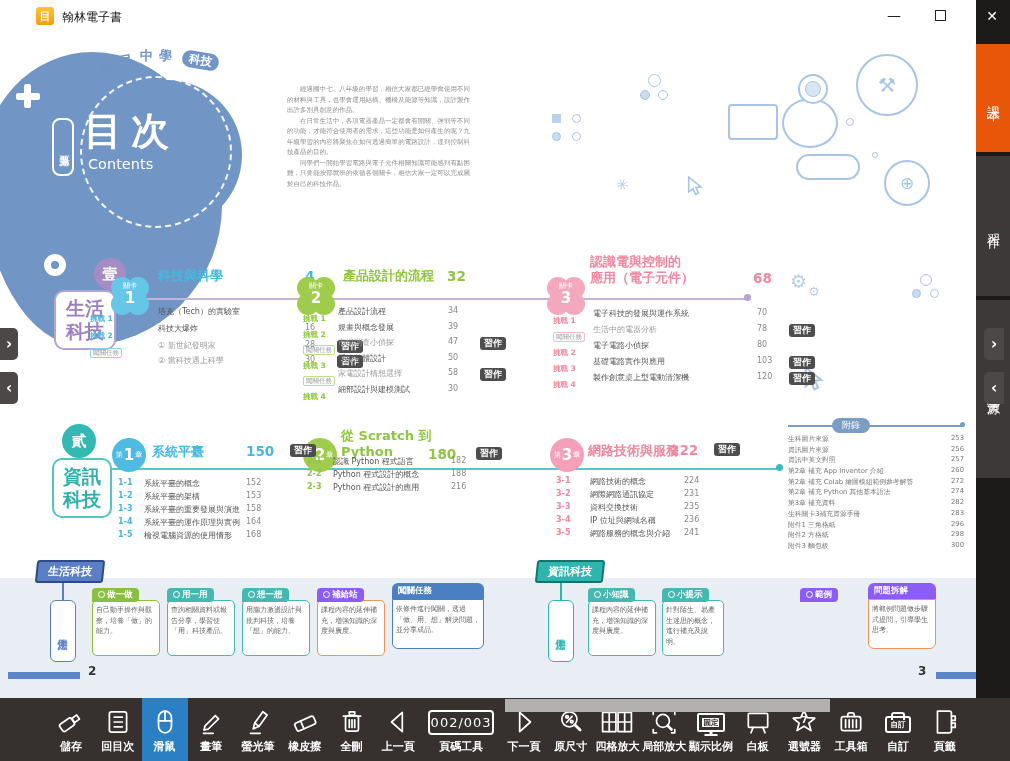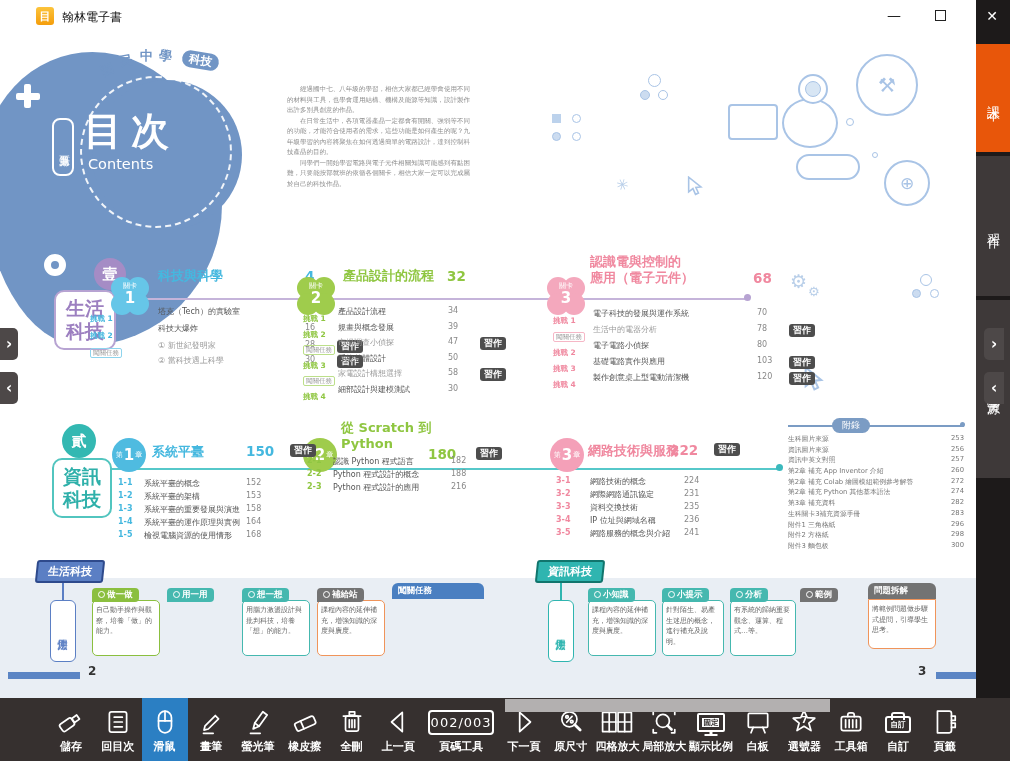--- a/index.html
+++ b/index.html
@@ -90,21 +90,21 @@
 .method{position:absolute;width:26px;height:62px;background:#fff;border-radius:6px;writing-mode:vertical-rl;text-orientation:upright;display:flex;align-items:center;justify-content:center;font-size:10.5px;z-index:4}
 .m-l{border:1.5px solid #5b7fc4;color:#5b7fc4}
 .m-i{border:1.5px solid #2fb5b0;color:#2fb5b0}
 .vline{position:absolute;width:1.5px;z-index:3}
 .card{position:absolute;top:551px;z-index:4}
 .chead{display:inline-flex;align-items:center;color:#fff;font-size:8.5px;font-weight:bold;padding:1px 6px;border-radius:4px 4px 4px 0;position:relative;z-index:2}
 .cico{display:inline-block;width:7px;height:7px;border:1.2px solid #fff;border-radius:50%;margin-right:2px}
 .cbody{background:#fff;border:1.2px solid;border-radius:5px;padding:4px 3px;font-size:7px;line-height:1.5;color:#666;height:56px;margin-top:-2px}
 .hg{background:#8bbf3f}.bg{border-color:#8bbf3f}
 .ht{background:#45b8af}.bt{border-color:#45b8af}
-.ho{background:#737373}.bo{border-color:#f0945a}
+.ho{background:#8b5cf6}.bo{border-color:#f0945a}
 .hb{background:#4a7fc1}.bb{border-color:#4a7fc1}
 .chead.full{display:flex;border-radius:6px 6px 0 0;padding:2px 6px}
 .cbody.under{border-radius:0 0 6px 6px;margin-top:0;height:50px}
 
 .pnbar{position:absolute;height:7px;background:#5b85c4;z-index:3}
 .pnum{position:absolute;font-size:12px;font-weight:bold;color:#333;z-index:3}
 
 .hscroll{position:absolute;left:505px;top:699px;width:325px;height:13px;background:#b3b0b0;z-index:40;cursor:pointer}
 
 .toolbar{position:absolute;left:0;top:698px;width:1010px;height:63px;background:#36302f;display:flex;justify-content:space-between;padding:0 42px 0 48px;z-index:25}
@@ -379,21 +379,21 @@
         <span class="ct" style="width:102px">檢視電腦資源的使用情形</span>
         <span class="cp">168</span>
       </div>
   </div>
 
   <div class="chbadge" style="left:303px;top:406px;background:#9fcc4c">
       <span class="s">第</span>
       <span class="n">2</span>
       <span class="s">章</span>
     </div>
-  <div class="lvtitle b2" style="left:341px;top:388px">
+  <div class="lvtitle b2" style="left:341px;top:396px">
       <div>從 Scratch 到</div>
       <div>Python</div>
     </div>
   <div class="lvpage b2" style="left:428px;top:414px">180</div>
   <span class="hwb hwabs" style="left:470px;top:415px">習作</span>
   <div class="rows" style="left:307px;top:424px">
     <div class="crow">
         <span class="cn b2" style="width:26px">2-1</span>
         <span class="ct" style="width:118px">認識 Python 程式語言</span>
         <span class="cp">182</span>
@@ -505,65 +505,60 @@
         <span class="cico"></span>
         <span>做一做</span>
       </div>
     <div class="cbody bg">自己動手操作與觀察，培養「做」的能力。</div>
   </div>
   <div class="card" style="left:167px;width:68px">
     <div class="chead ht">
         <span class="cico"></span>
         <span>用一用</span>
       </div>
+    <div class="cbody bt">查詢相關資料或報告分享，學習使「用」科技產品。</div>
   </div>
   <div class="card" style="left:242px;width:68px">
     <div class="chead ht">
         <span class="cico"></span>
         <span>想一想</span>
       </div>
     <div class="cbody bt">用腦力激盪設計與批判科技，培養「想」的能力。</div>
   </div>
   <div class="card" style="left:317px;width:68px">
     <div class="chead ho">
         <span class="cico"></span>
         <span>補給站</span>
       </div>
     <div class="cbody bo">課程內容的延伸補充，增強知識的深度與廣度。</div>
   </div>
   <div class="card" style="left:392px;width:92px">
     <div class="chead hb full">
         <span>闖關任務</span>
       </div>
+    <div class="cbody bb under">依條件進行闖關，透過「做、用、想」解決問題，並分享成品。</div>
   </div>
 
   <div class="ribbon rib-i" style="left:536px;top:528px">資訊科技</div>
   <div class="vline" style="left:560px;top:548px;height:20px;background:#2fb5b0"></div>
   <div class="method m-i" style="left:548px;top:568px">使用方法</div>
   <div class="card" style="left:588px;width:68px">
     <div class="chead ht">
         <span class="cico"></span>
         <span>小知識</span>
       </div>
     <div class="cbody bt">課程內容的延伸補充，增強知識的深度與廣度。</div>
   </div>
   <div class="card" style="left:662px;width:62px">
     <div class="chead ht">
         <span class="cico"></span>
         <span>小提示</span>
       </div>
     <div class="cbody bt">針對陌生、易產生迷思的概念，進行補充及說明。</div>
   </div>
-  <div class="card" style="left:730px;width:66px">
-    <div class="chead ht">
-        <span class="cico"></span>
-        <span>分析</span>
-      </div>
-    <div class="cbody bt">有系統的歸納重要觀念、運算、程式…等。</div>
-  </div>
   <div class="card" style="left:800px;width:62px">
     <div class="chead ho">
         <span class="cico"></span>
         <span>範例</span>
       </div>
   </div>
   <div class="card" style="left:868px;width:68px">
     <div class="chead ho full">
         <span>問題拆解</span>
       </div>

